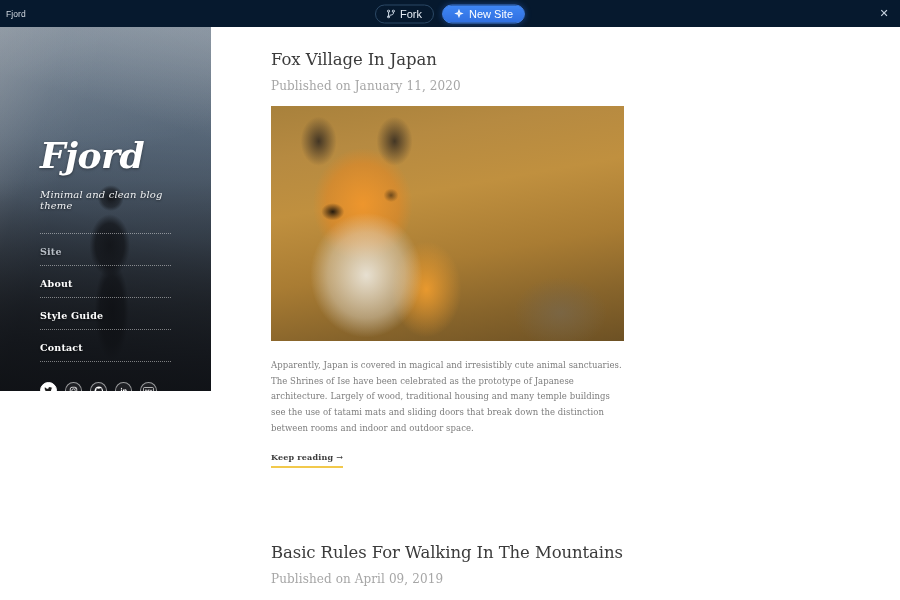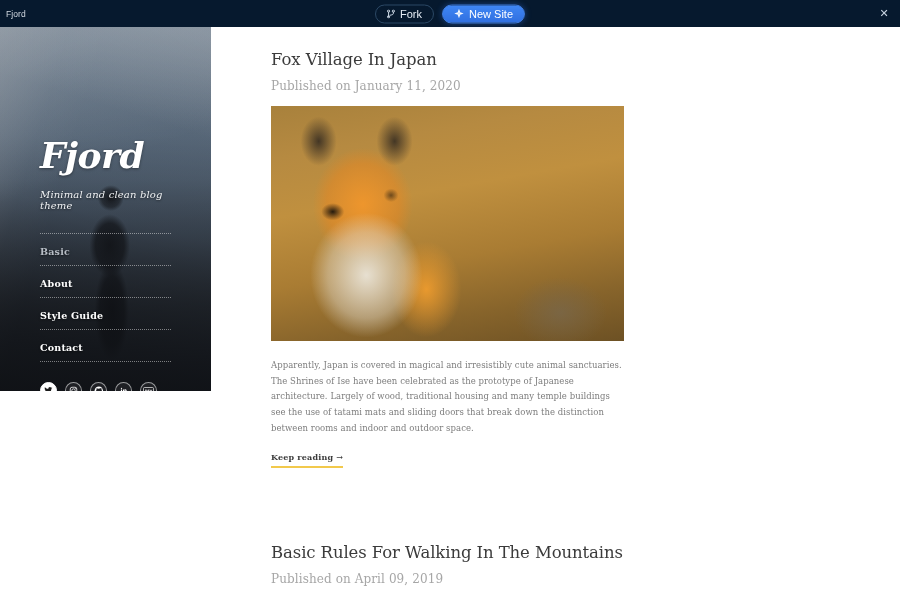--- a/index.html
+++ b/index.html
@@ -242,21 +242,21 @@
 <div id="page">
 
   <aside id="sidebar">
     <div id="sidebar-photo"></div>
     <div id="sidebar-inner">
       <div id="brand-logo">Fjord</div>
       <div id="brand-tagline">Minimal and clean blog theme</div>
 
       <nav id="sidebar-nav">
         <div class="nav-row">
-          <span class="nav-link muted">Basic</span>
+          <span class="nav-link muted">Site</span>
         </div>
         <div class="nav-row">
           <span class="nav-link">About</span>
         </div>
         <div class="nav-row">
           <span class="nav-link">Style Guide</span>
         </div>
         <div class="nav-row">
           <span class="nav-link">Contact</span>
         </div>

